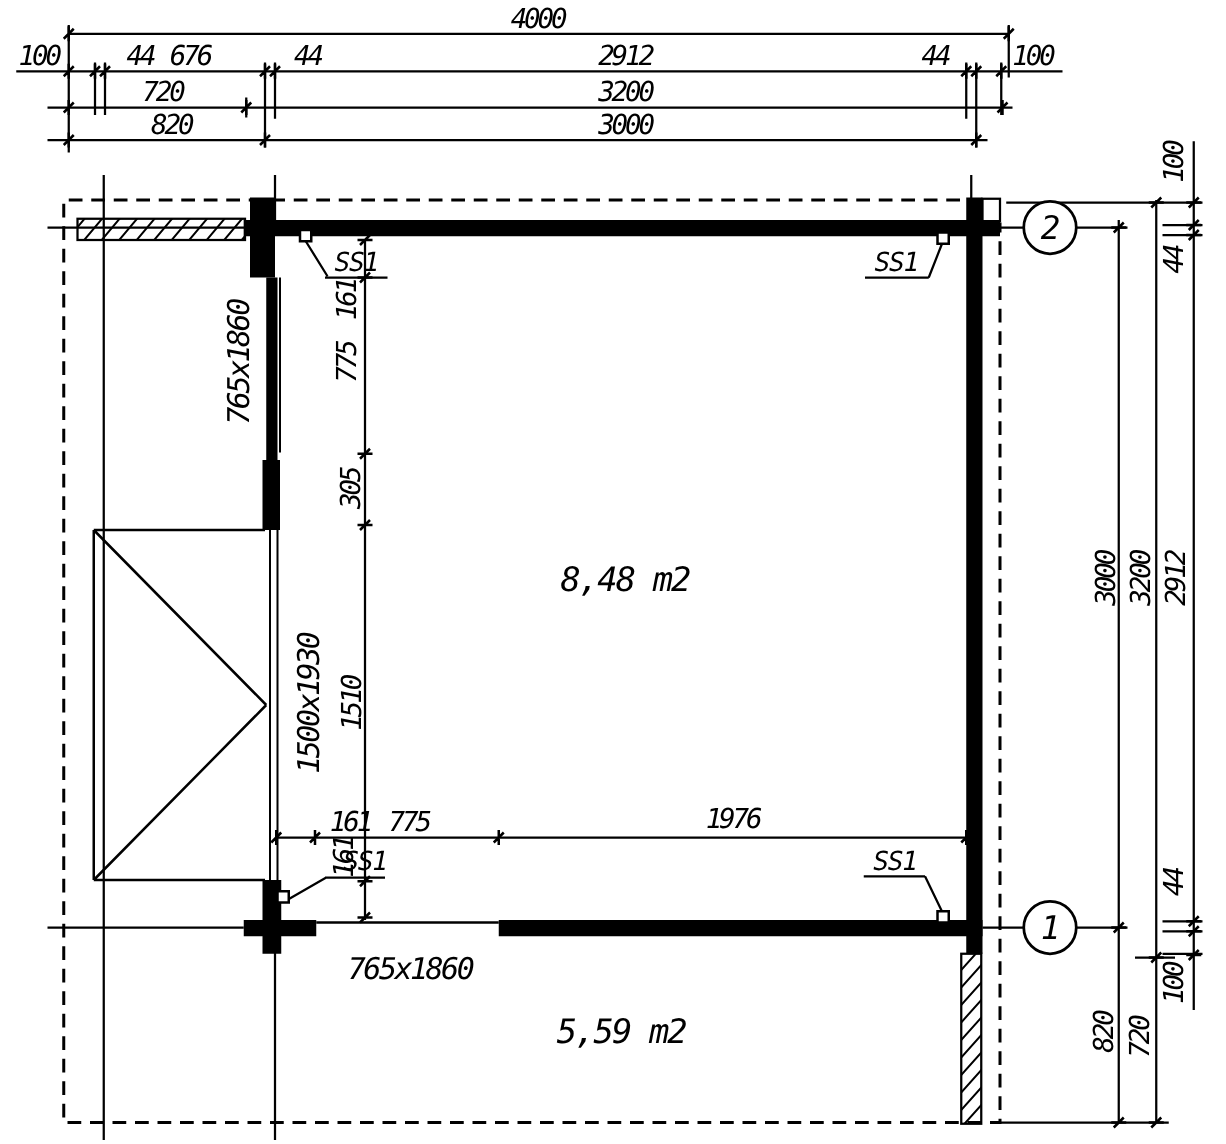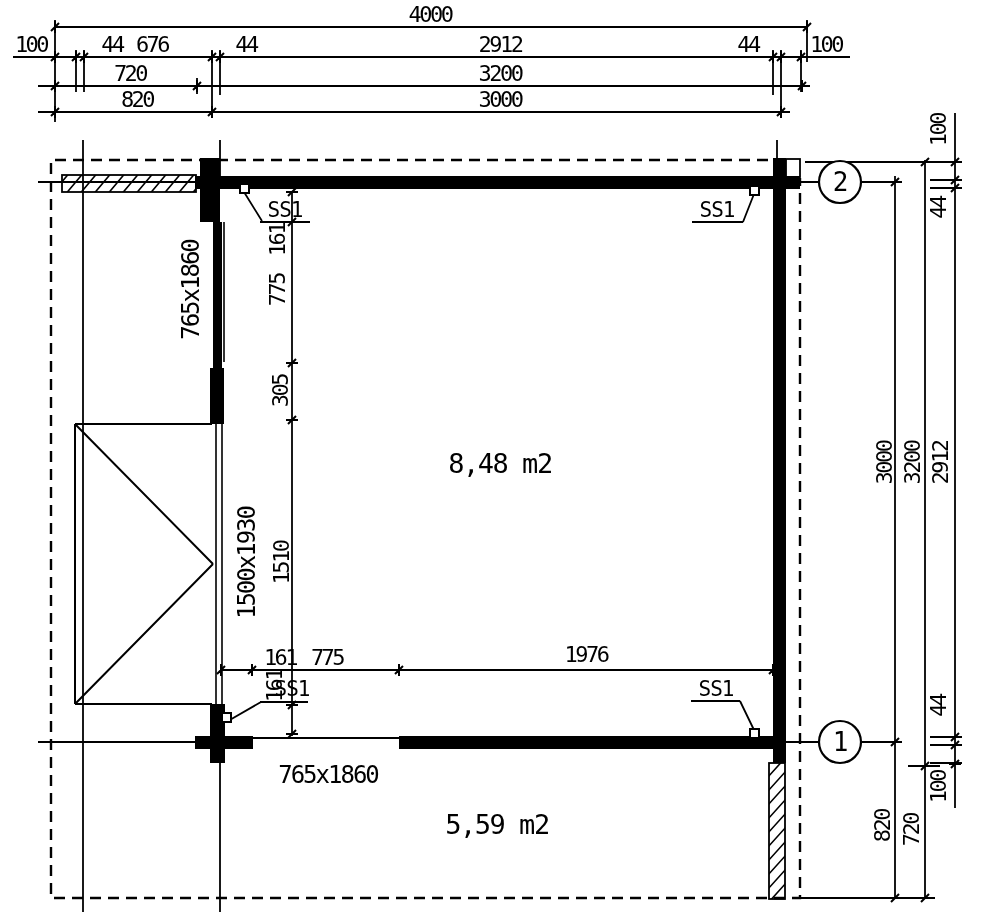--- a/index.html
+++ b/index.html
@@ -1,17 +1,17 @@
 <!DOCTYPE html>
 <html><head>
 <meta charset="utf-8">
 <style>
   html,body{margin:0;padding:0;background:#ffffff;}
   .stage{position:relative;width:981px;height:915px;background:#ffffff;overflow:hidden;
-         font-family:"DejaVu Sans Mono","Liberation Mono",monospace;}
+         font-family:"DejaVu Sans Mono","Liberation Mono",monospace;font-style:italic;}
   svg{display:block;}
   .thin{stroke:#000;stroke-width:1.8;fill:none;}
   .thin2{stroke:#000;stroke-width:1.6;fill:none;}
   .med{stroke:#000;stroke-width:2;fill:none;}
   .dash{stroke:#000;stroke-width:2.4;fill:none;stroke-dasharray:11 7;}
   .wall{fill:#000;stroke:none;}
   .tick{stroke:#000;stroke-width:2;fill:none;}
   .marker{fill:#fff;stroke:#000;stroke-width:2;}
   .circ{fill:#fff;stroke:#000;stroke-width:2.2;}
   text{fill:#000;font-family:"DejaVu Sans Mono","Liberation Mono",monospace;}

